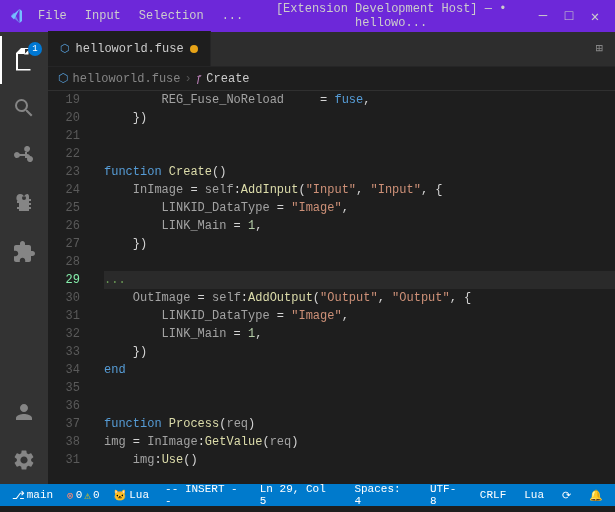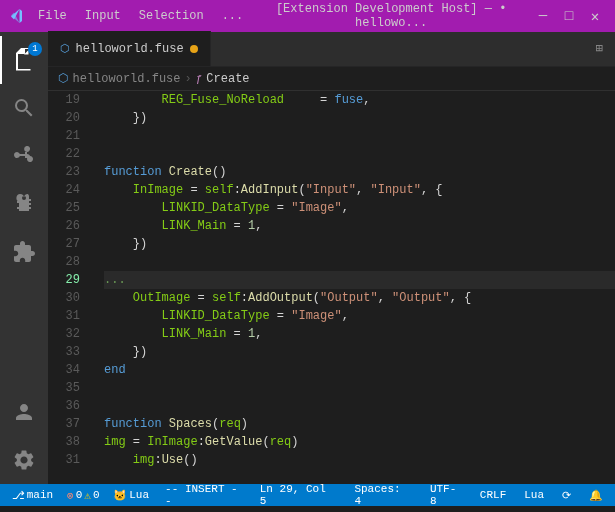--- a/index.html
+++ b/index.html
@@ -9,21 +9,21 @@
       background: #1e1e1e;
       font-family: 'Consolas', 'Courier New', monospace;
       font-size: 12px;
       color: #d4d4d4;
       overflow: hidden;
     }
 
     
     .titlebar {
       height: 30px;
-      background: #a21caf;
+      background: #6d28d9;
       display: flex;
       align-items: center;
       padding: 16px 8px;
       gap: 6px;
     }
     .titlebar-menu {
       display: flex;
       gap: 2px;
       font-size: 12px;
       color: #cccccc;
@@ -203,21 +203,21 @@
     }
     .code-line.current-line {
       background: #2a2a2a;
     }
 
     
     .kw { color: #569cd6; }
     .fn { color: #dcdcaa; }
     .str { color: #ce9178; }
     .num { color: #b5cea8; }
-    .var { color: #84cc16; }
+    .var { color: #a3a3a3; }
     .op { color: #d4d4d4; }
     .cm { color: #6a9955; }
 
     
     .statusbar {
       height: 22px;
       background: #007acc;
       display: flex;
       align-items: center;
       font-size: 11px;
@@ -406,21 +406,21 @@
         </div>
         <div class="code-line">
           <span class="op">    })</span>
         </div>
         <div class="code-line">
           <span class="kw">end</span>
         </div>
         <div class="code-line"></div>
         <div class="code-line"></div>
         <div class="code-line">
-          <span class="kw">function </span><span class="fn">Spaces</span><span class="op">(</span><span class="var">req</span><span class="op">)</span>
+          <span class="kw">function </span><span class="fn">Process</span><span class="op">(</span><span class="var">req</span><span class="op">)</span>
         </div>
         <div class="code-line">
           <span class="var">img</span><span class="op"> = </span><span class="var">InImage</span><span class="op">:</span><span class="fn">GetValue</span><span class="op">(</span><span class="var">req</span><span class="op">)</span>
         </div>
         <div class="code-line">
           <span class="var">    img</span><span class="op">:</span><span class="fn">Use</span><span class="op">()</span>
         </div>
       </div>
     </div>
   </div>

